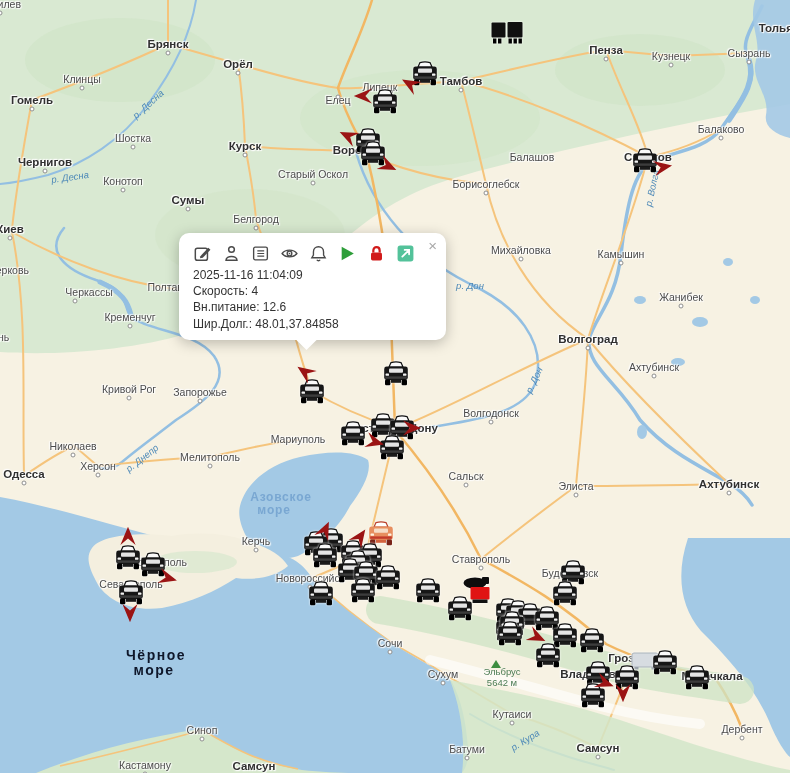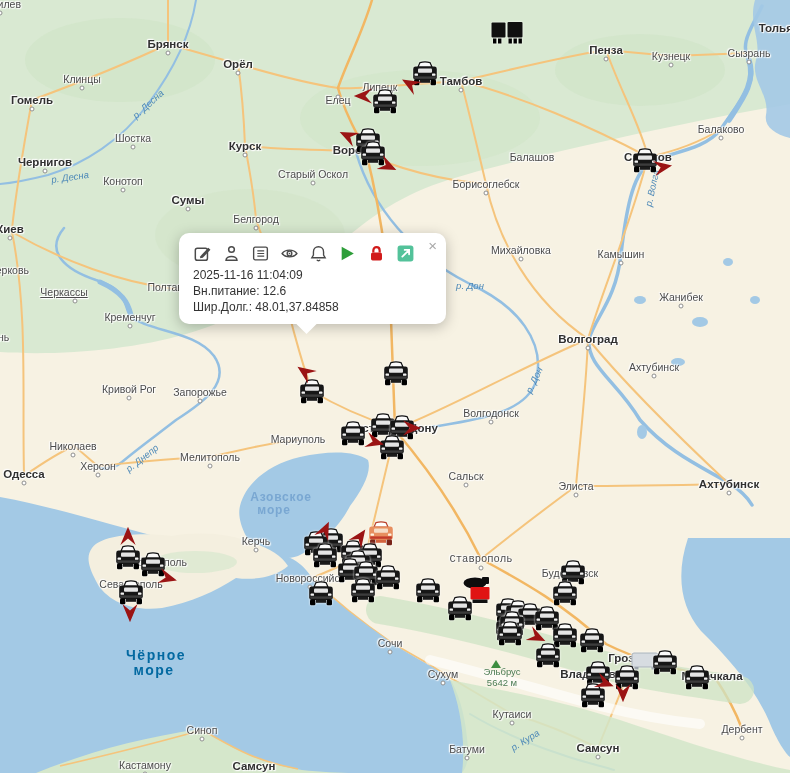--- a/index.html
+++ b/index.html
@@ -5,21 +5,21 @@
   html,body{margin:0;padding:0;background:#fff;}
   #map{position:relative;width:790px;height:773px;overflow:hidden;background:#f7f2e3;
        font-family:"Liberation Sans",sans-serif;}
   #basemap{position:absolute;left:0;top:0;z-index:1;}
   #labels-layer{position:absolute;left:0;top:0;width:100%;height:100%;z-index:10;pointer-events:none;}
   #vehicles-layer{position:absolute;left:0;top:0;width:100%;height:100%;z-index:20;}
   #arrows-layer{position:absolute;left:0;top:0;width:100%;height:100%;z-index:21;pointer-events:none;}
   .lbl{position:absolute;transform:translate(-50%,-50%);white-space:nowrap;color:#4b4b4b;
        font-size:10.5px;text-shadow:0 0 2px #fff,0 0 3px #fff,1px 1px 1px #fff,-1px -1px 1px #fff;}
   .lbl.b{font-weight:bold;font-size:11.5px;color:#303030;}
-  .lbl.w{font-size:14px;color:#0369a1;letter-spacing:1.5px;font-weight:bold;text-shadow:none;}
+  .lbl.w{font-size:14px;color:#0f172a;letter-spacing:1.5px;font-weight:bold;text-shadow:none;}
   .lbl.w3{font-size:12px;color:#79a7d2;letter-spacing:.8px;font-weight:bold;text-shadow:none;}
   .lbl.r{font-size:9.5px;color:#4f8ab8;font-style:italic;text-shadow:none;}
   .lbl.m{font-size:9.5px;color:#4e7d55;text-shadow:0 0 2px #fff;text-align:right;}
   .dot{position:absolute;width:5px;height:5px;box-sizing:border-box;border:1.4px solid #8f8f8f;
        background:#fff;border-radius:50%;transform:translate(-50%,-50%);}
   .veh{position:absolute;filter:drop-shadow(0 0 1px rgba(255,255,255,.9));}
   .arr{position:absolute;}
   
   #popup{position:absolute;left:179px;top:233px;width:267px;box-sizing:border-box;z-index:30;
          background:#fff;border-radius:10px;box-shadow:0 3px 14px rgba(0,0,0,.25);
@@ -160,21 +160,21 @@
       <i class="dot" style="left: 749px; top: 62px;"></i>
       <span class="lbl b" style="left: 785px; top: 28px;">Тольятти</span>
       <span class="lbl c" style="left: 721px; top: 129px;">Балаково</span>
       <i class="dot" style="left: 721px; top: 138px;"></i>
       <span class="lbl b" style="left: 648px; top: 157px;">Саратов</span>
       <span class="lbl c" style="left: 621px; top: 254px;">Камышин</span>
       <i class="dot" style="left: 621px; top: 263px;"></i>
       <span class="lbl c" style="left: 521px; top: 250px;">Михайловка</span>
       <i class="dot" style="left: 521px; top: 259px;"></i>
       <span class="lbl c" style="left: -8px; top: 270px;">Белая Церковь</span>
-      <span class="lbl c" style="left: 64px; top: 292px; text-decoration: underline;">Черкассы</span>
+      <span class="lbl c" style="left: 89px; top: 292px;">Черкассы</span>
       <i class="dot" style="left: 75px; top: 301px;"></i>
       <span class="lbl c" style="left: 130px; top: 317px;">Кременчуг</span>
       <i class="dot" style="left: 130px; top: 326px;"></i>
       <span class="lbl c" style="left: 168px; top: 287px;">Полтава</span>
       <span class="lbl c" style="left: -6px; top: 337px;">Умань</span>
       <span class="lbl c" style="left: 129px; top: 389px;">Кривой Рог</span>
       <i class="dot" style="left: 129px; top: 398px;"></i>
       <span class="lbl c" style="left: 200px; top: 392px;">Запорожье</span>
       <i class="dot" style="left: 200px; top: 401px;"></i>
       <span class="lbl c" style="left: 73px; top: 446px;">Николаев</span>
@@ -200,21 +200,21 @@
       <span class="lbl c" style="left: 576px; top: 486px;">Элиста</span>
       <i class="dot" style="left: 576px; top: 495px;"></i>
       <span class="lbl b" style="left: 729px; top: 484px;">Ахтубинск</span>
       <i class="dot" style="left: 729px; top: 493px;"></i>
       <span class="lbl c" style="left: 256px; top: 541px;">Керчь</span>
       <i class="dot" style="left: 256px; top: 550px;"></i>
       <span class="lbl c" style="left: 131px; top: 584px;">Севастополь</span>
       <span class="lbl c" style="left: 152px; top: 562px;">Симферополь</span>
       <span class="lbl c" style="left: 310px; top: 578px;">Новороссийск</span>
       <i class="dot" style="left: 310px; top: 587px;"></i>
-      <span class="lbl c" style="left: 481px; top: 559px; font-family: Liberation Mono, monospace;">Ставрополь</span>
+      <span class="lbl c" style="left: 481px; top: 559px;">Ставрополь</span>
       <i class="dot" style="left: 481px; top: 568px;"></i>
       <span class="lbl c" style="left: 390px; top: 643px;">Сочи</span>
       <i class="dot" style="left: 390px; top: 652px;"></i>
       <span class="lbl c" style="left: 570px; top: 573px;">Будённовск</span>
       <span class="lbl b" style="left: 633px; top: 658px;">Грозный</span>
       <i class="dot" style="left: 633px; top: 667px;"></i>
       <span class="lbl b" style="left: 597px; top: 674px;">Владикавказ</span>
       <span class="lbl b" style="left: 712px; top: 676px;">Махачкала</span>
       <span class="lbl c" style="left: 742px; top: 729px;">Дербент</span>
       <i class="dot" style="left: 742px; top: 738px;"></i>
@@ -480,20 +480,21 @@
           <rect x="3.8" y="8" width="10.4" height="7.6" rx="1.6" fill="var(--lock)"></rect>
           <path d="M6 8 V6.2 C6 4.2 7.3 3 9 3 C10.7 3 12 4.2 12 6.2 V8" stroke="var(--lock)" stroke-width="2.1"></path>
         </svg></span>
       <span class="ic">
         <svg viewBox="0 0 18 18" width="19" height="19" fill="none">
           <rect x="1.5" y="1.5" width="15" height="15" rx="2.5" fill="var(--teal)"></rect>
           <path d="M6 12 L12 6 M8.2 5.6 H12.4 V9.8" stroke="#fff" stroke-width="1.7" stroke-linecap="round"></path>
         </svg></span>
     </div>
     <div class="line">2025-11-16 11:04:09</div>
+    <div class="line">Скорость: 4</div>
     <div class="line">Вн.питание: 12.6</div>
     <div class="line">Шир.Долг.: 48.01,37.84858</div>
   </div>
 
   <svg width="0" height="0" style="position:absolute" aria-hidden="true">
     <defs>
       <symbol id="sym-car" viewBox="0 0 30 25">
         <path d="M8 6 L10 1.6 Q15 .2 20 1.6 L22 6 Z" fill="#fafafa" stroke="#111" stroke-width="1.2"></path>
         <rect x="3.2" y="5.6" width="23.6" height="13.4" rx="2.4" fill="#161616"></rect>
         <rect x="8" y="7.6" width="14" height="4.2" rx="1" fill="#e4e4e4"></rect>

